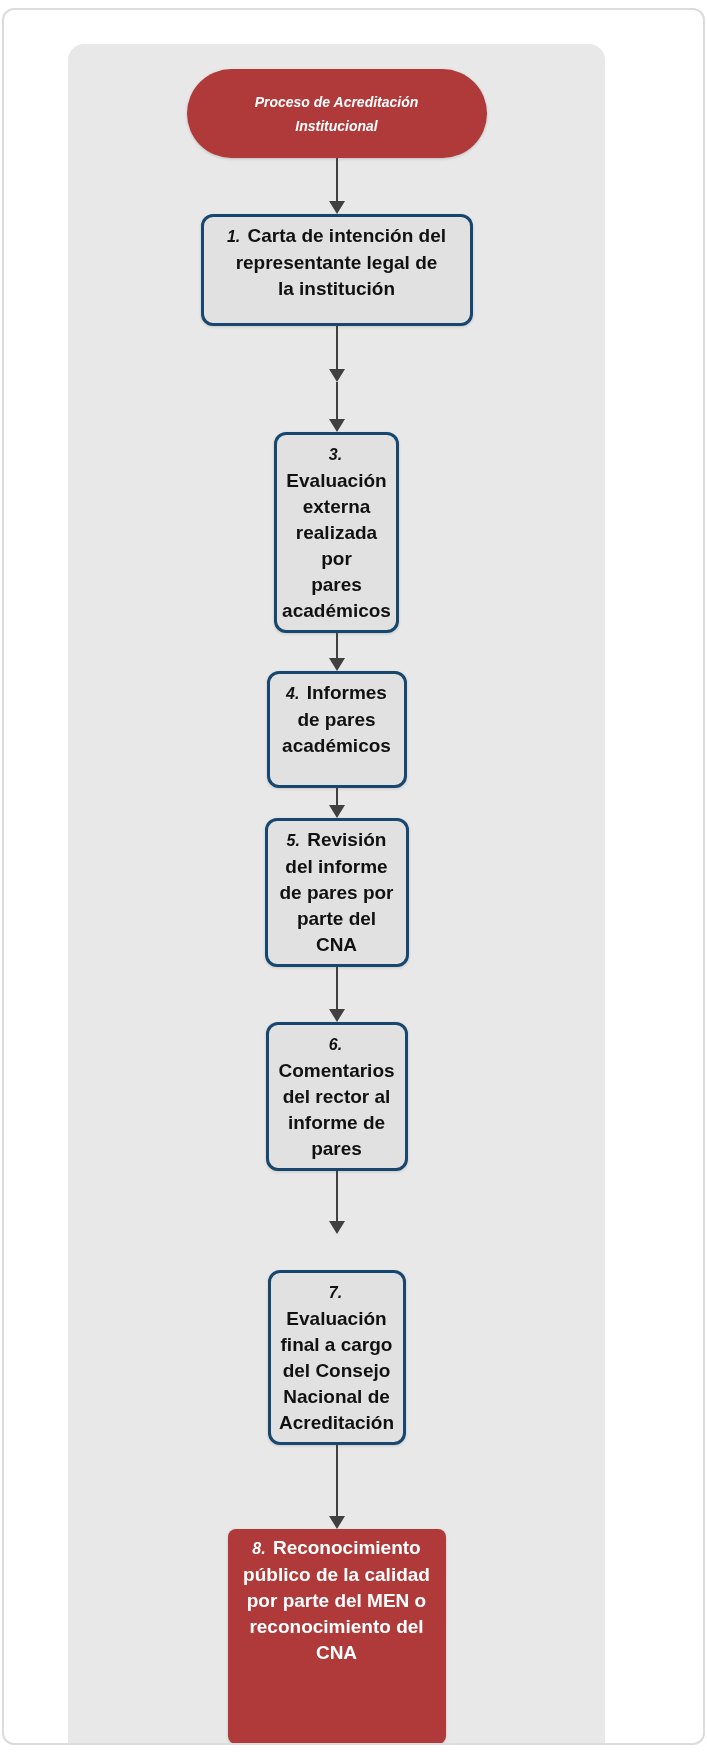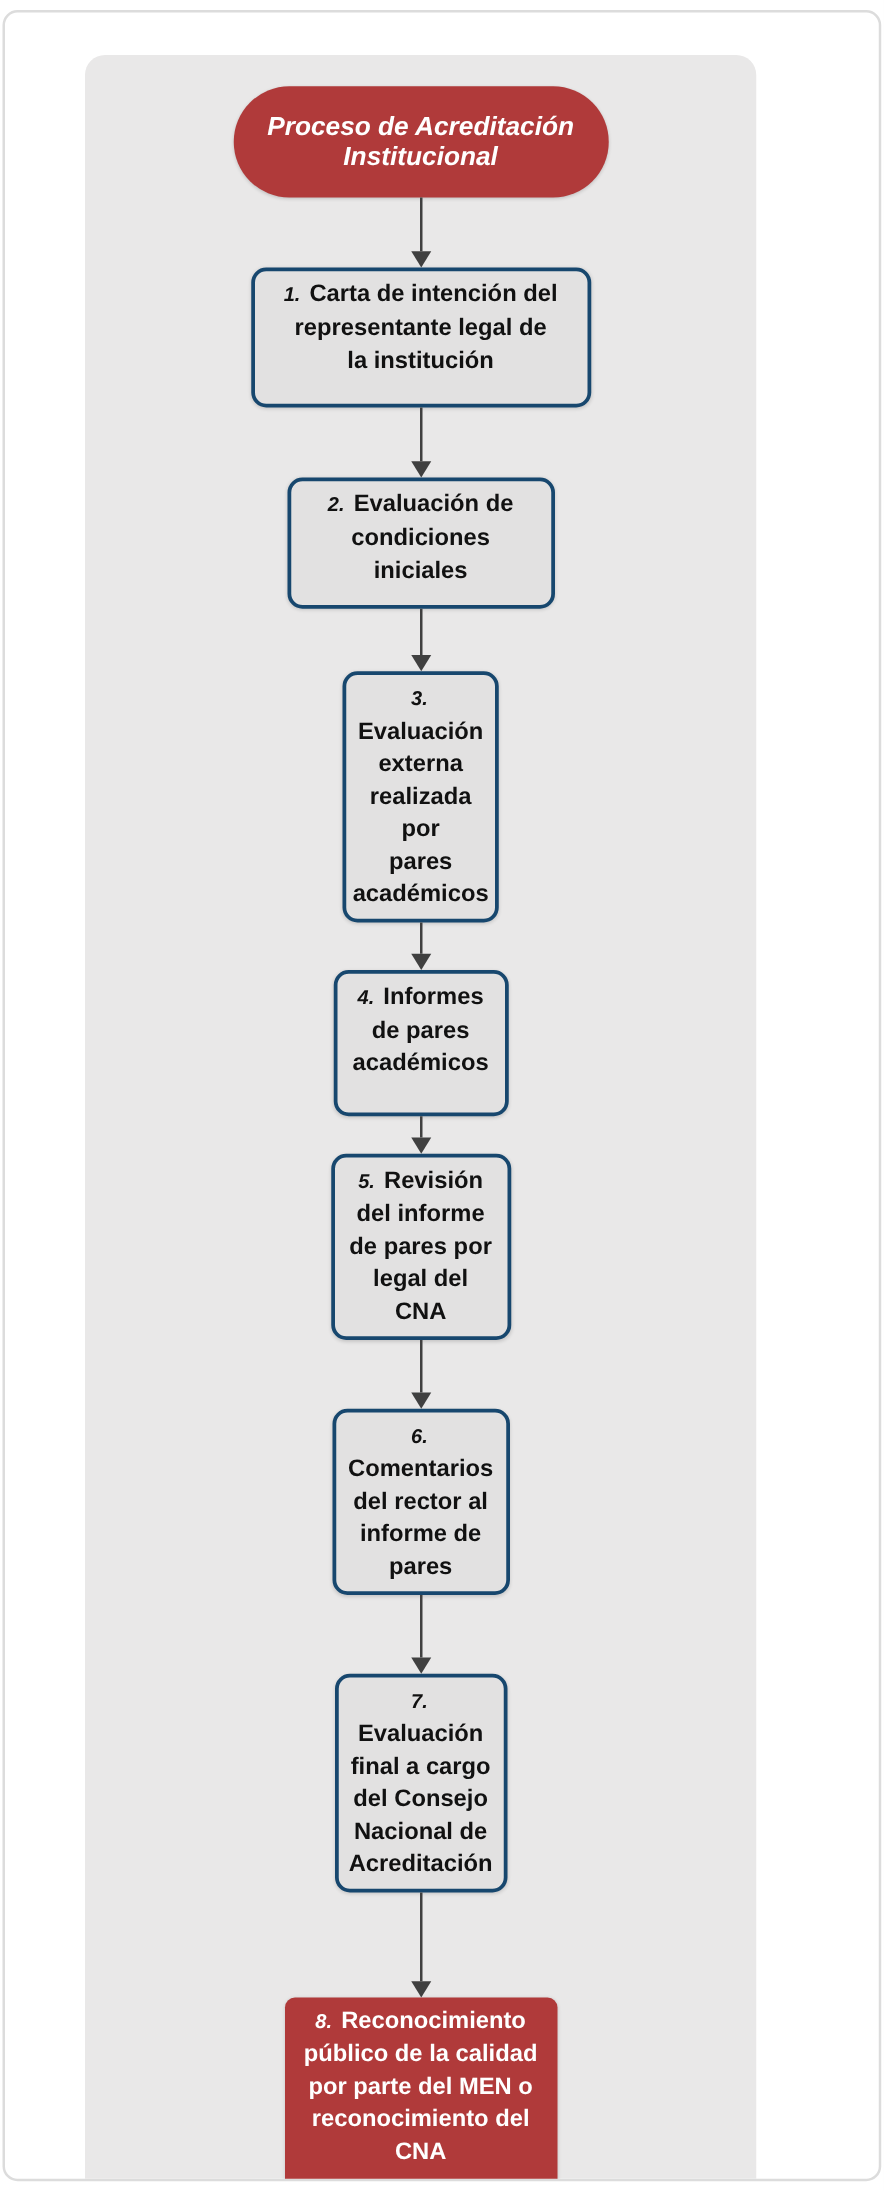--- a/index.html
+++ b/index.html
@@ -34,21 +34,21 @@
     min-height: 89px;
     background: #b03a3a;
     border-radius: 45px;
     display: flex;
     align-items: center;
     justify-content: center;
     text-align: center;
     color: #ffffff;
     font-weight: bold;
     font-style: italic;
-    font-size: 21px;
+    font-size: 14px;
     line-height: 24px;
     box-shadow: 0 1px 3px rgba(0,0,0,0.18);
     padding: 6px 18px;
   }
   .title-oval .body-text { white-space: pre-line; }
   .arrow {
     display: flex;
     flex-direction: column;
     align-items: center;
     flex-shrink: 0;
@@ -90,21 +90,21 @@
     font-weight: bold;
     margin-right: 2px;
   }
   .box .body-text { white-space: pre-line; }
   .b1 { width: 272px; min-height: 112px; }
   .b2 { width: 214px; min-height: 105px; }
   .b3 { width: 125px; min-height: 140px; }
   .b4 { width: 140px; min-height: 117px; }
   .b5 { width: 144px; min-height: 137px; }
   .b6 { width: 142px; min-height: 130px; }
-  .b7 { width: 138px; min-height: 138px; }
+  .b7 { width: 138px; min-height: 138px; margin-top: 36px; }
   .b8 {
     width: 218px;
     min-height: 215px;
     background: #b03a3a;
     border: none;
     border-radius: 8px;
     color: #ffffff;
   }
 </style>
 </head>
@@ -130,27 +130,20 @@
 representante legal de
 la institución</span>
       </div>
     </div>
 
     <div class="arrow a2">
       <div class="shaft"></div>
       <div class="head"></div>
     </div>
 
-    <div class="box b2">
-      <div>
-        <span class="num">2.</span>
-        <span class="body-text">Evaluación de
-condiciones iniciales</span>
-      </div>
-    </div>
 
     <div class="arrow a3">
       <div class="shaft"></div>
       <div class="head"></div>
     </div>
 
     <div class="box b3">
       <div>
         <span class="num">3.</span>
         <span class="body-text">Evaluación
@@ -179,21 +172,21 @@
       <div class="shaft"></div>
       <div class="head"></div>
     </div>
 
     <div class="box b5">
       <div>
         <span class="num">5.</span>
         <span class="body-text">Revisión
 del informe
 de pares por
-legal del
+parte del
 CNA</span>
       </div>
     </div>
 
     <div class="arrow a6">
       <div class="shaft"></div>
       <div class="head"></div>
     </div>
 
     <div class="box b6">

